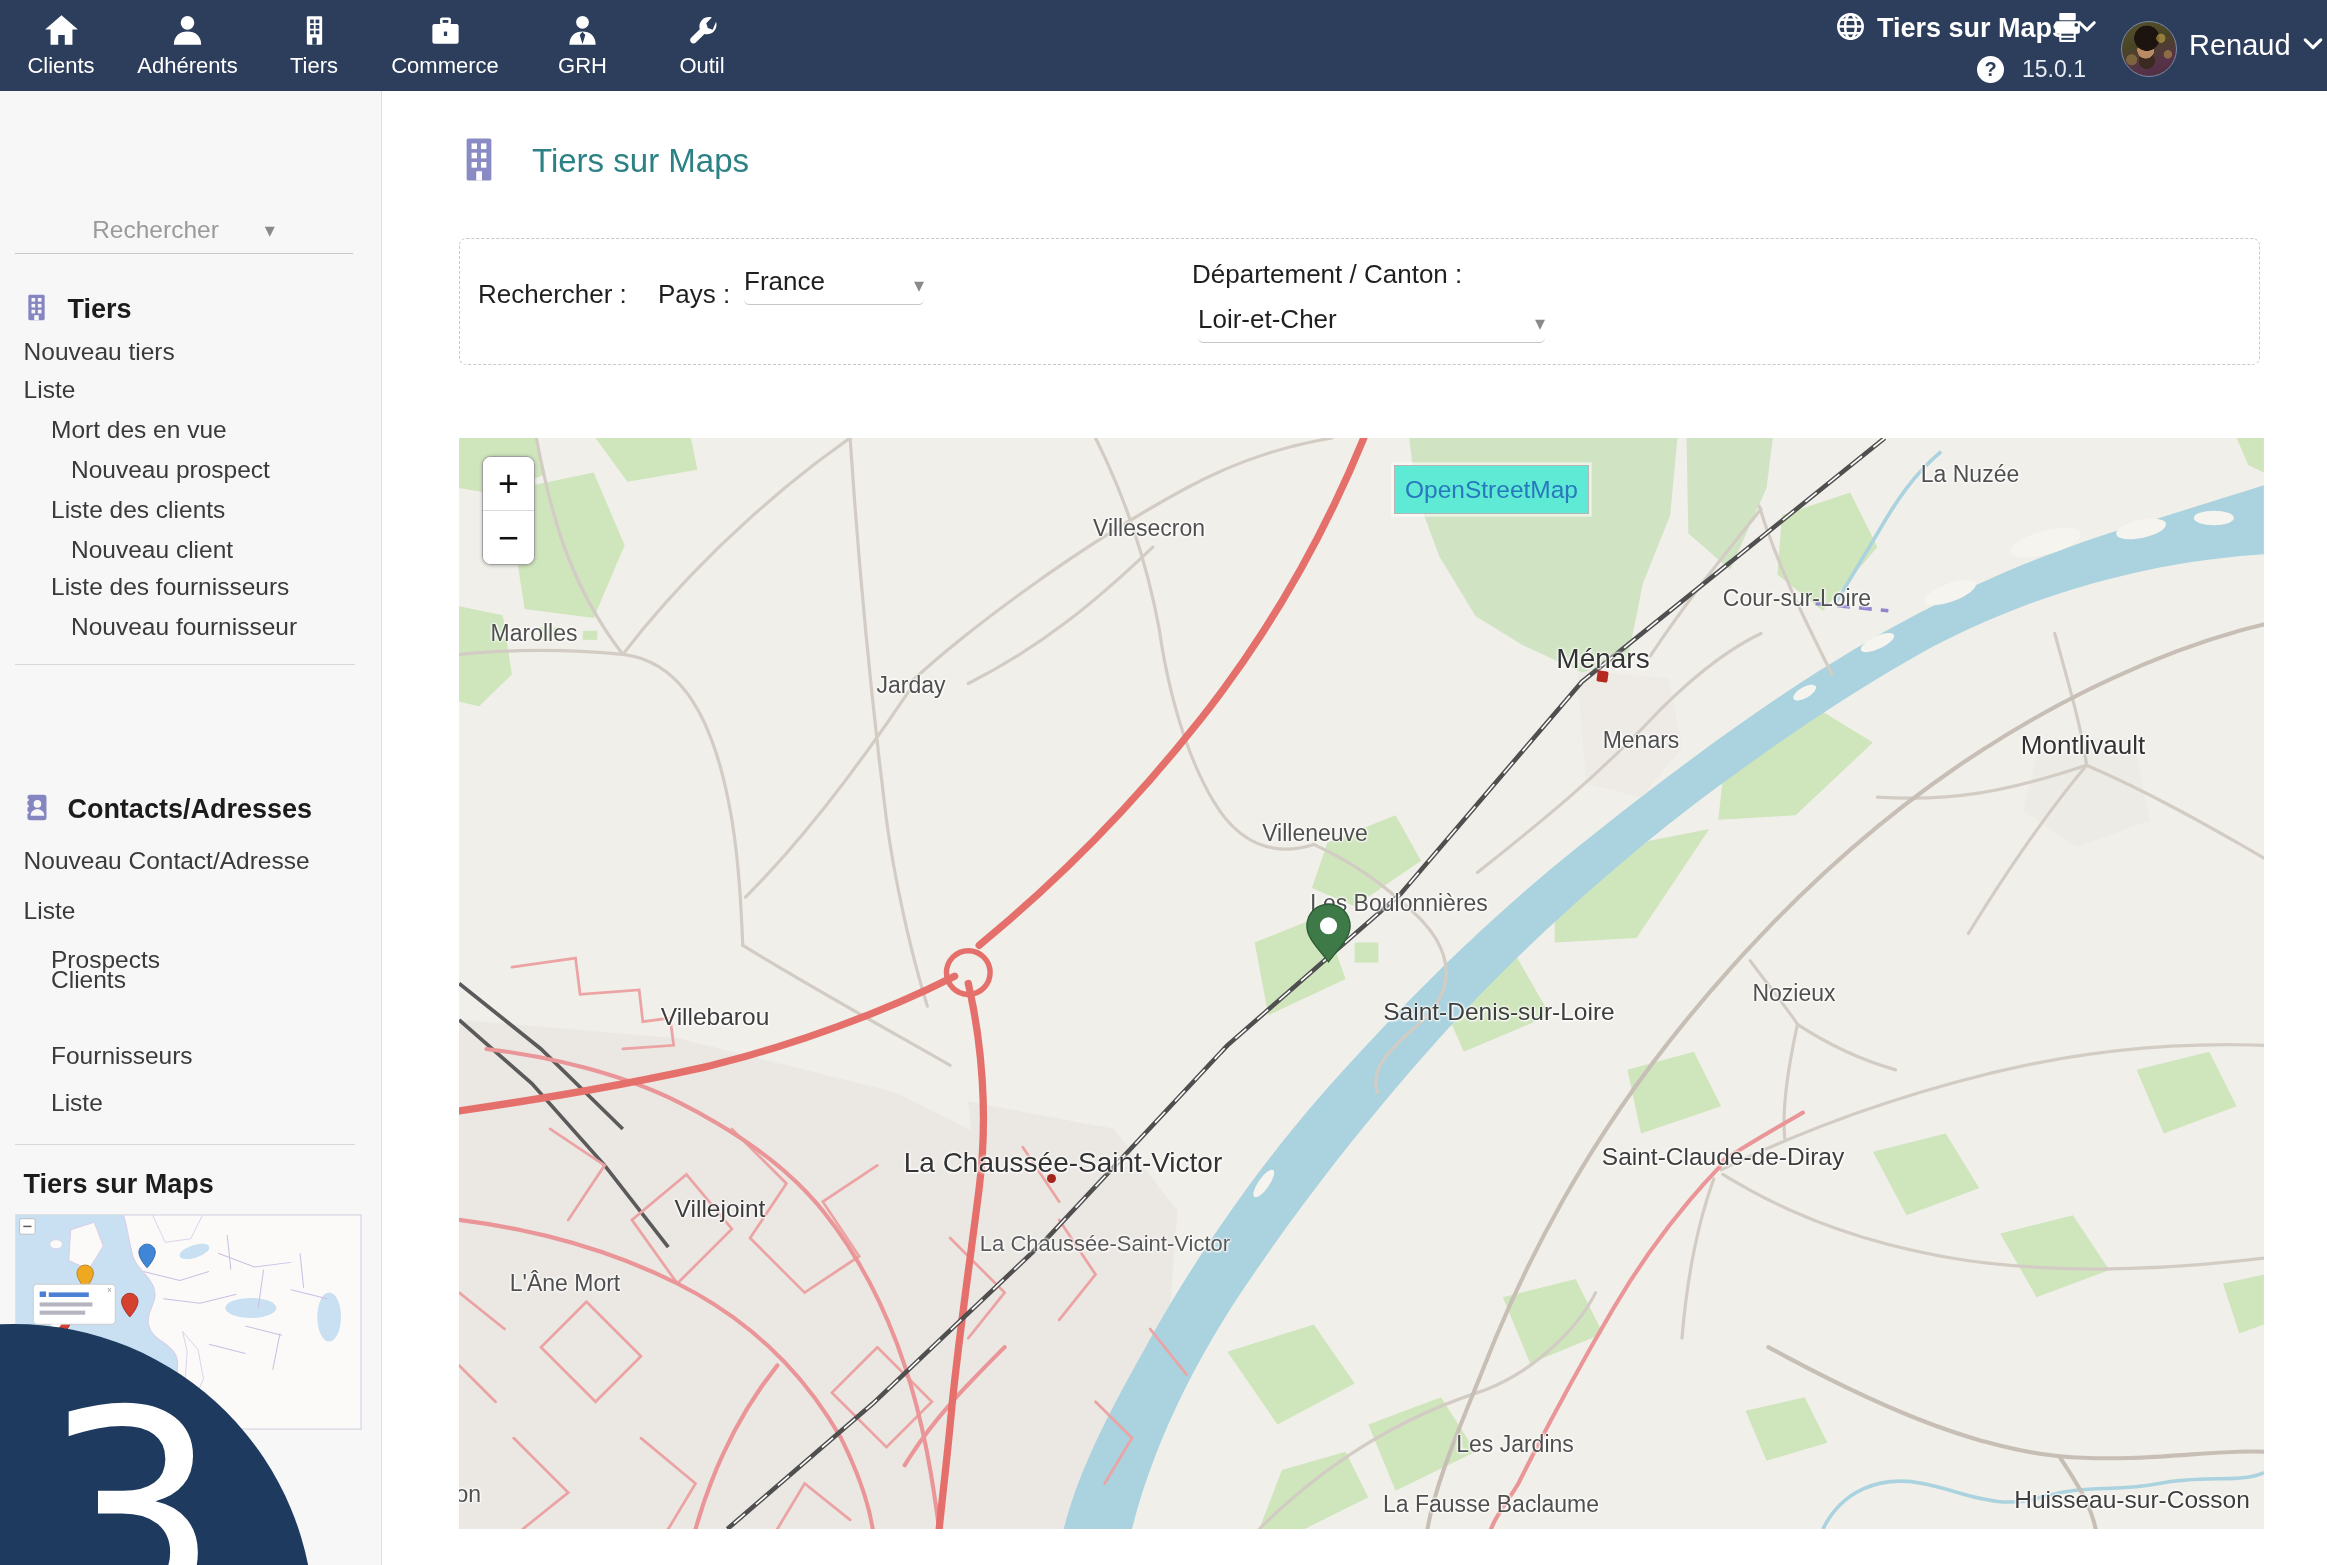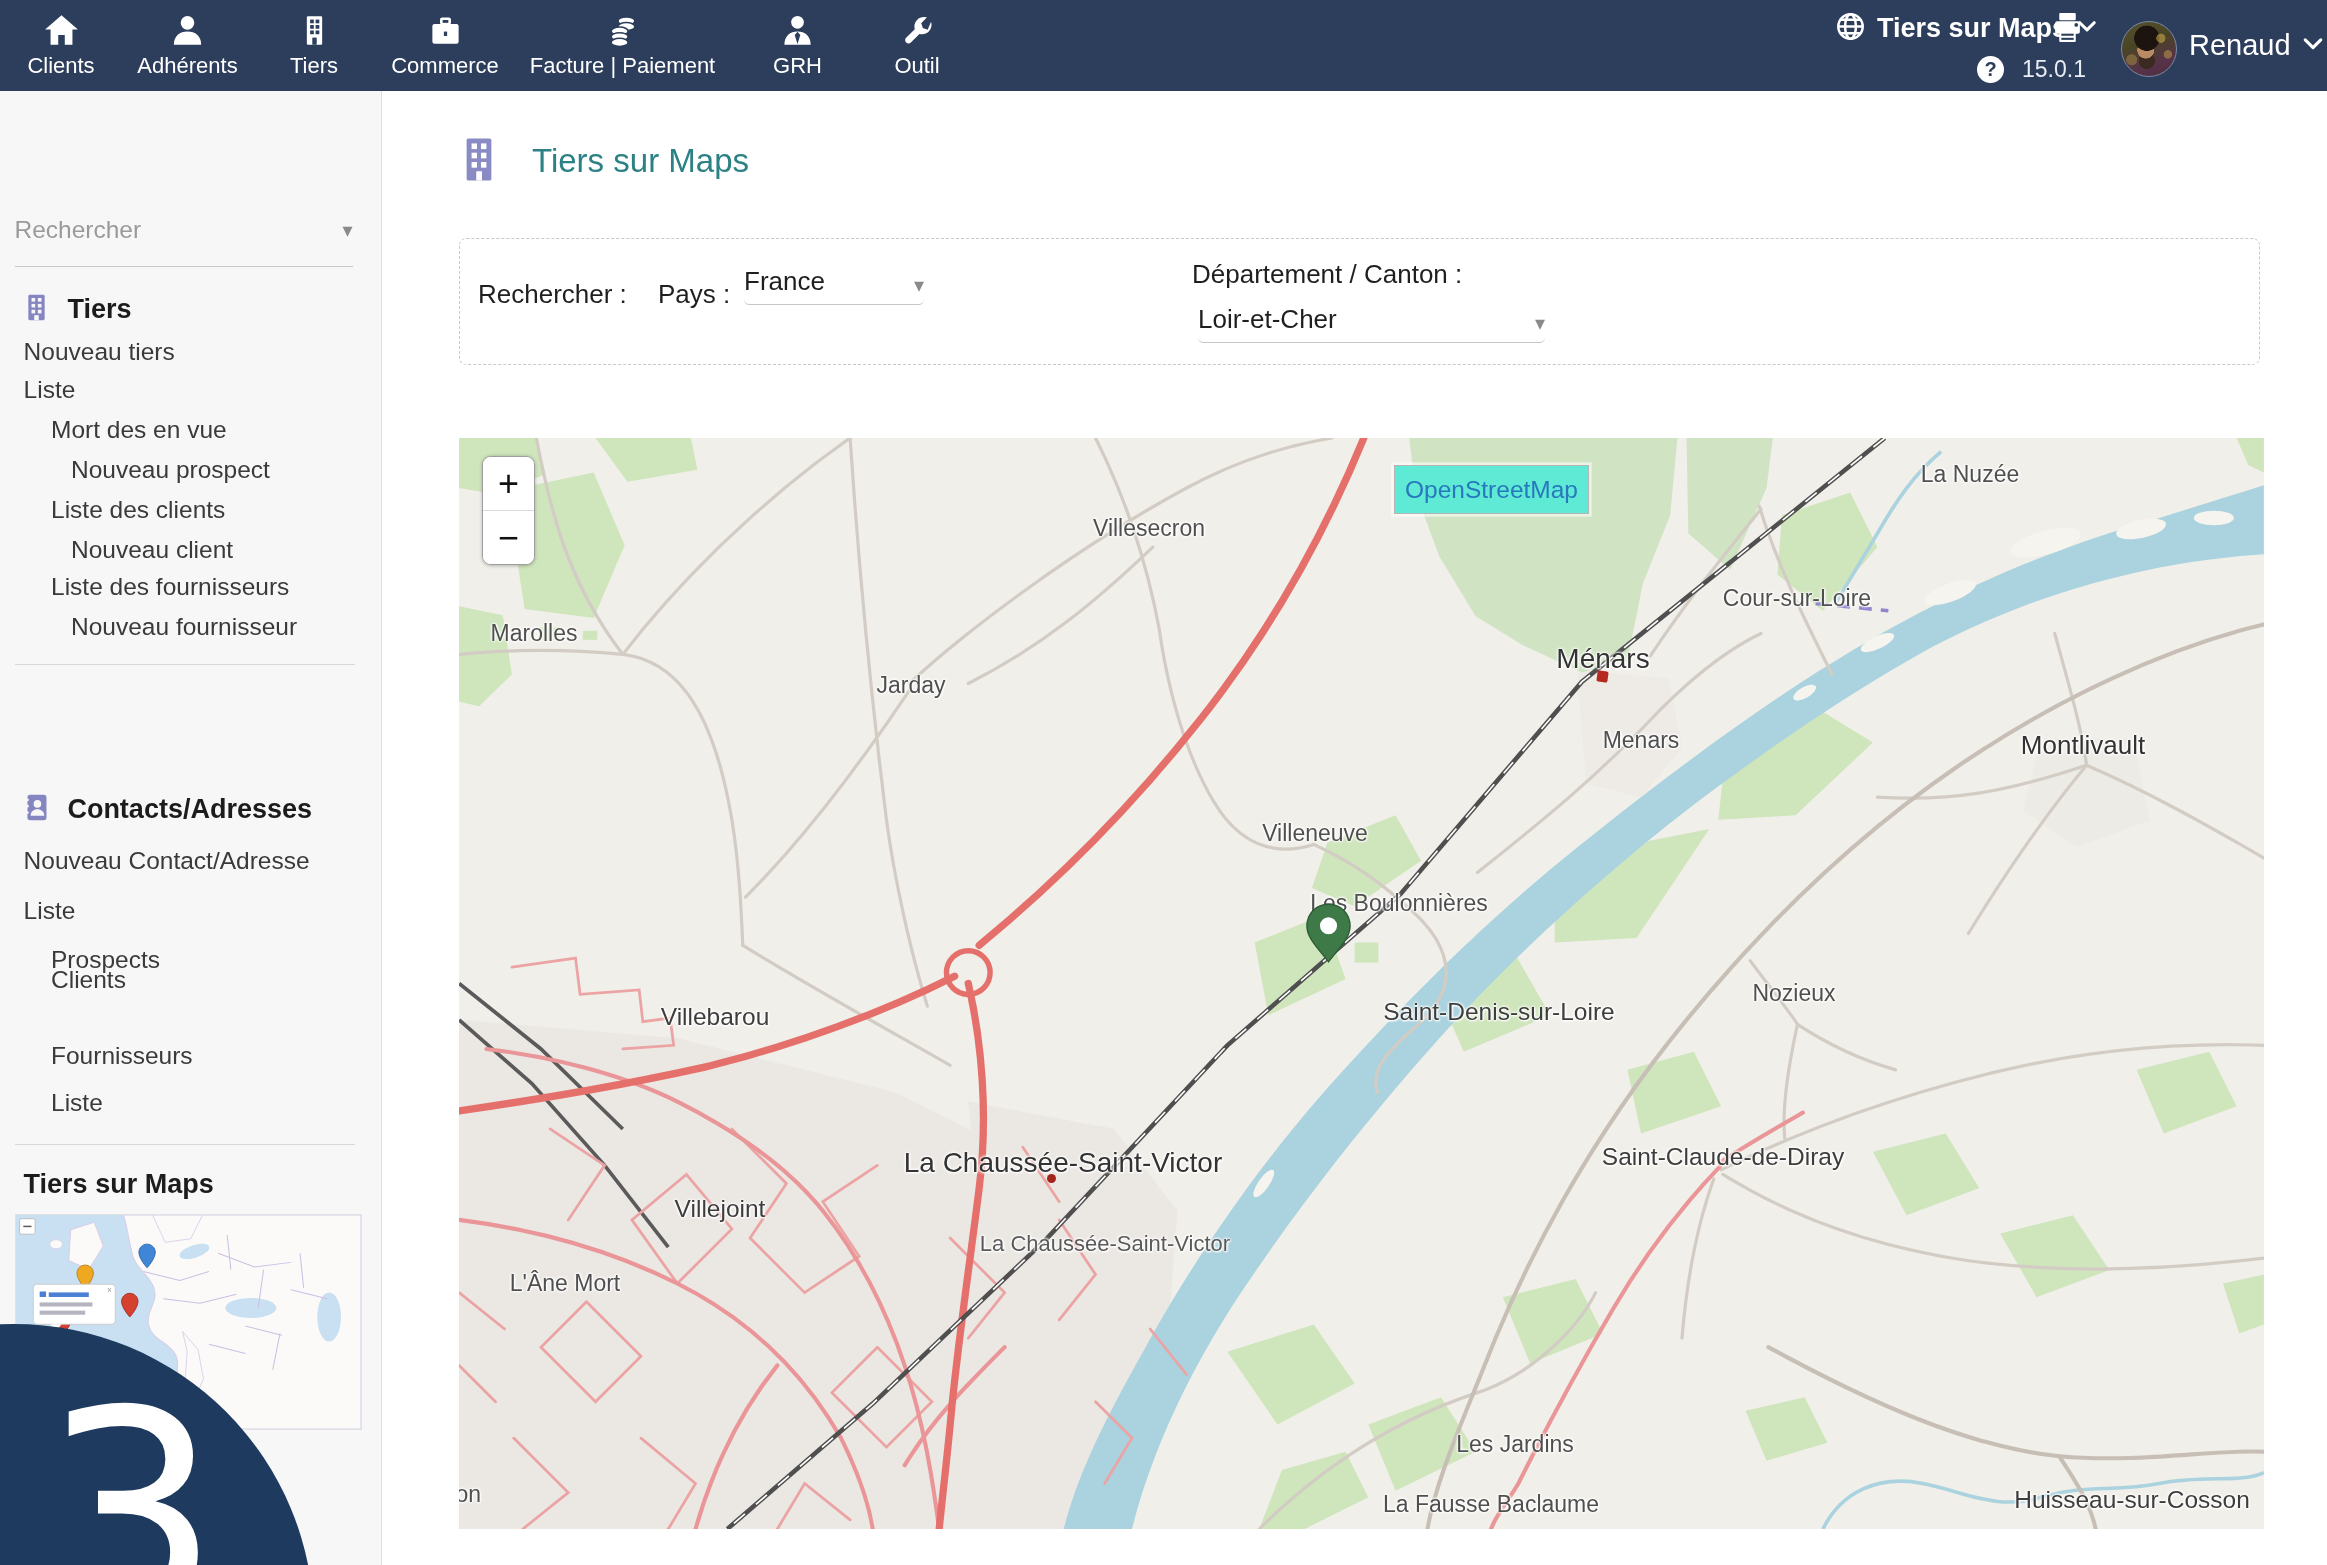--- a/index.html
+++ b/index.html
@@ -37,21 +37,21 @@
                 radial-gradient(circle at 46% 72%, #3b2a20 0 16%, transparent 17%),
                 linear-gradient(160deg,#55502c 0%,#4a4426 40%,#57324a 75%,#4b2e38 100%);}
   .nav-user{position:absolute;left:2189px;top:29px;display:flex;align-items:center;color:#fff;}
   .nav-user .uname{font-size:29px;}
   .nav-user .chev{margin-left:12.7px;}
 
   
   .sidebar{position:absolute;left:0;top:91px;width:382px;height:1475px;background:#f7f7f7;
            border-right:0.9px solid #e0e0e0;box-sizing:border-box;z-index:10;}
   .side-search{position:absolute;left:14.5px;top:125px;width:338px;border-bottom:0.9px solid #c9c9c9;
-               padding-bottom:22px;display:flex;justify-content:space-between;align-items:center;gap:46px;}
+               padding-bottom:9px;display:flex;justify-content:center;align-items:center;gap:46px;}
   .side-search .ph{color:#9a9a9a;font-size:24.5px;}
   .caret{color:#8a8a8a;font-size:20px;}
   .side-section-h{position:absolute;left:22px;display:flex;align-items:center;}
   .side-section-h .stext{font-size:27px;font-weight:bold;color:#1c1c1c;margin-left:16.4px;}
   .side-item{position:absolute;font-size:24.5px;color:#3a3a3a;cursor:pointer;white-space:nowrap;}
   .ind0{left:23.6px}.ind1{left:51px}.ind2{left:71px}
   .side-div{position:absolute;left:14.5px;width:340px;border-top:0.9px solid #d9d9d9;}
   .maps-h{position:absolute;left:23.6px;top:1078px;font-size:27px;font-weight:bold;color:#1c1c1c;}
   .thumb{position:absolute;left:14.5px;top:1123px;width:345px;height:214px;background:#c8e0f2;
          border:0.9px solid #e2e2e2;box-sizing:content-box;overflow:hidden;}
@@ -136,34 +136,20 @@
       <span class="nico">
         <svg width="35" height="35" viewBox="0 0 32 32">
             <rect x="11" y="4" width="10" height="7" rx="2" fill="#fff"></rect>
             <rect x="13.4" y="6.4" width="5.2" height="2.6" fill="#2c3e5b"></rect>
             <rect x="4" y="10" width="24" height="18" rx="2" fill="#fff"></rect>
             <rect x="14.5" y="17" width="3" height="4" fill="#2c3e5b"></rect>
           </svg>
       </span>
       <span class="nlabel">Commerce</span>
     </div>
-    <div class="nav-item w-facture">
-      <span class="nico">
-        <svg width="36" height="36" viewBox="0 0 32 32">
-          <g fill="#fff" stroke="#2c3e5b" stroke-width="1.4">
-            <ellipse cx="19" cy="8" rx="7.5" ry="3.6"></ellipse>
-              <ellipse cx="19" cy="13" rx="7.5" ry="3.6"></ellipse>
-            <ellipse cx="13" cy="17" rx="7.5" ry="3.6"></ellipse>
-              <ellipse cx="13" cy="22" rx="7.5" ry="3.6"></ellipse>
-              <ellipse cx="13" cy="27" rx="7.5" ry="3.6"></ellipse>
-          </g>
-          </svg>
-      </span>
-      <span class="nlabel">Facture | Paiement</span>
-    </div>
     <div class="nav-item w-grh">
       <span class="nico">
         <svg width="35" height="35" viewBox="0 0 32 32">
             <circle cx="16" cy="8.5" r="5.8" fill="#fff"></circle>
             <path d="M4 29c0-8 5.3-12 12-12s12 4 12 12z" fill="#fff"></path>
             <polygon points="16,17.2 13.4,20 16,28.4 18.6,20" fill="#2c3e5b"></polygon>
           </svg>
       </span>
       <span class="nlabel">GRH</span>
     </div>

